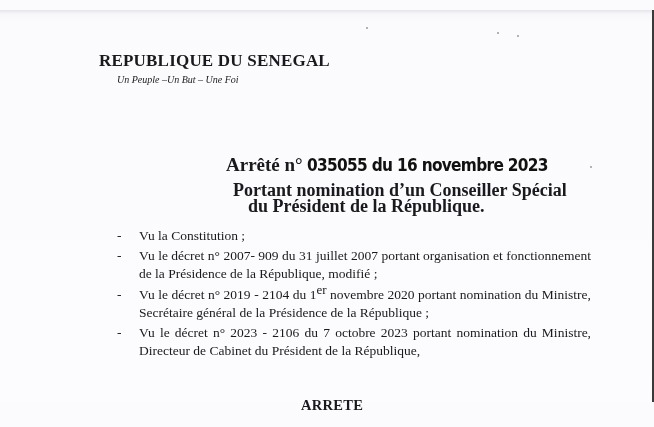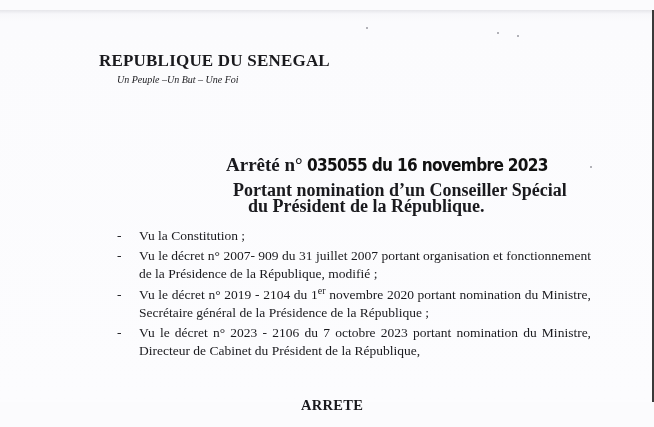--- a/index.html
+++ b/index.html
@@ -91,21 +91,21 @@
       position: absolute;
       left: 0;
       top: 0;
     }
     .item .text {
       display: block;
       text-align: justify;
       text-align-last: left;
     }
     sup {
-      font-size: 10px;
+      font-size: 13px;
       vertical-align: super;
       line-height: 0;
     }
     .decree-heading {
       position: absolute;
       left: 301px;
       top: 387px;
       font-size: 14.5px;
       font-weight: bold;
       text-decoration-thickness: 2px;

